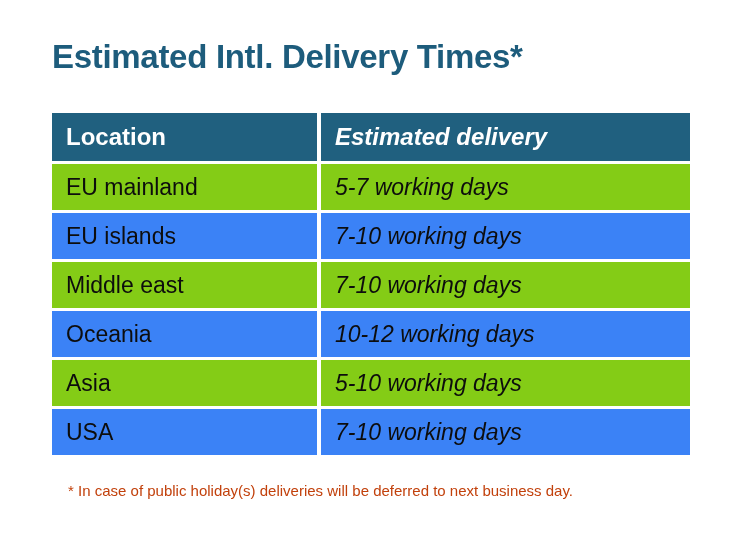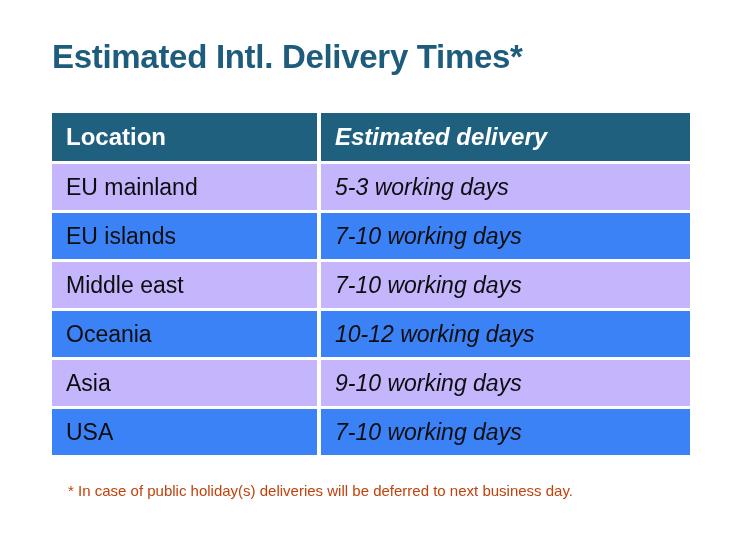--- a/index.html
+++ b/index.html
@@ -65,21 +65,21 @@
     font-style: italic;
   }
   .header-row .cell {
     background: #20607f;
     color: #ffffff;
     font-weight: bold;
     height: 48px;
     font-size: 24px;
   }
   .row-dark .cell {
-    background: #c4b5fd;
+    background: #84cc16;
   }
   .row-light .cell {
     background: #3b82f6;
   }
   .footnote {
     position: absolute;
     left: 68px;
     top: 481px;
     font-size: 15px;
     color: #c2410c;
@@ -96,41 +96,41 @@
 
   <div class="delivery-table">
 
     <div class="table-row header-row">
       <div class="cell col-location">Location</div>
       <div class="cell col-delivery">Estimated delivery</div>
     </div>
 
     <div class="table-row row-dark">
       <div class="cell col-location">EU mainland</div>
-      <div class="cell col-delivery">5-3 working days</div>
+      <div class="cell col-delivery">5-7 working days</div>
     </div>
 
     <div class="table-row row-light">
       <div class="cell col-location">EU islands</div>
       <div class="cell col-delivery">7-10 working days</div>
     </div>
 
     <div class="table-row row-dark">
       <div class="cell col-location">Middle east</div>
       <div class="cell col-delivery">7-10 working days</div>
     </div>
 
     <div class="table-row row-light">
       <div class="cell col-location">Oceania</div>
       <div class="cell col-delivery">10-12 working days</div>
     </div>
 
     <div class="table-row row-dark">
       <div class="cell col-location">Asia</div>
-      <div class="cell col-delivery">9-10 working days</div>
+      <div class="cell col-delivery">5-10 working days</div>
     </div>
 
     <div class="table-row row-light">
       <div class="cell col-location">USA</div>
       <div class="cell col-delivery">7-10 working days</div>
     </div>
 
   </div>
 
   <div class="footnote">* In case of public holiday(s) deliveries will be deferred to next business day.</div>

